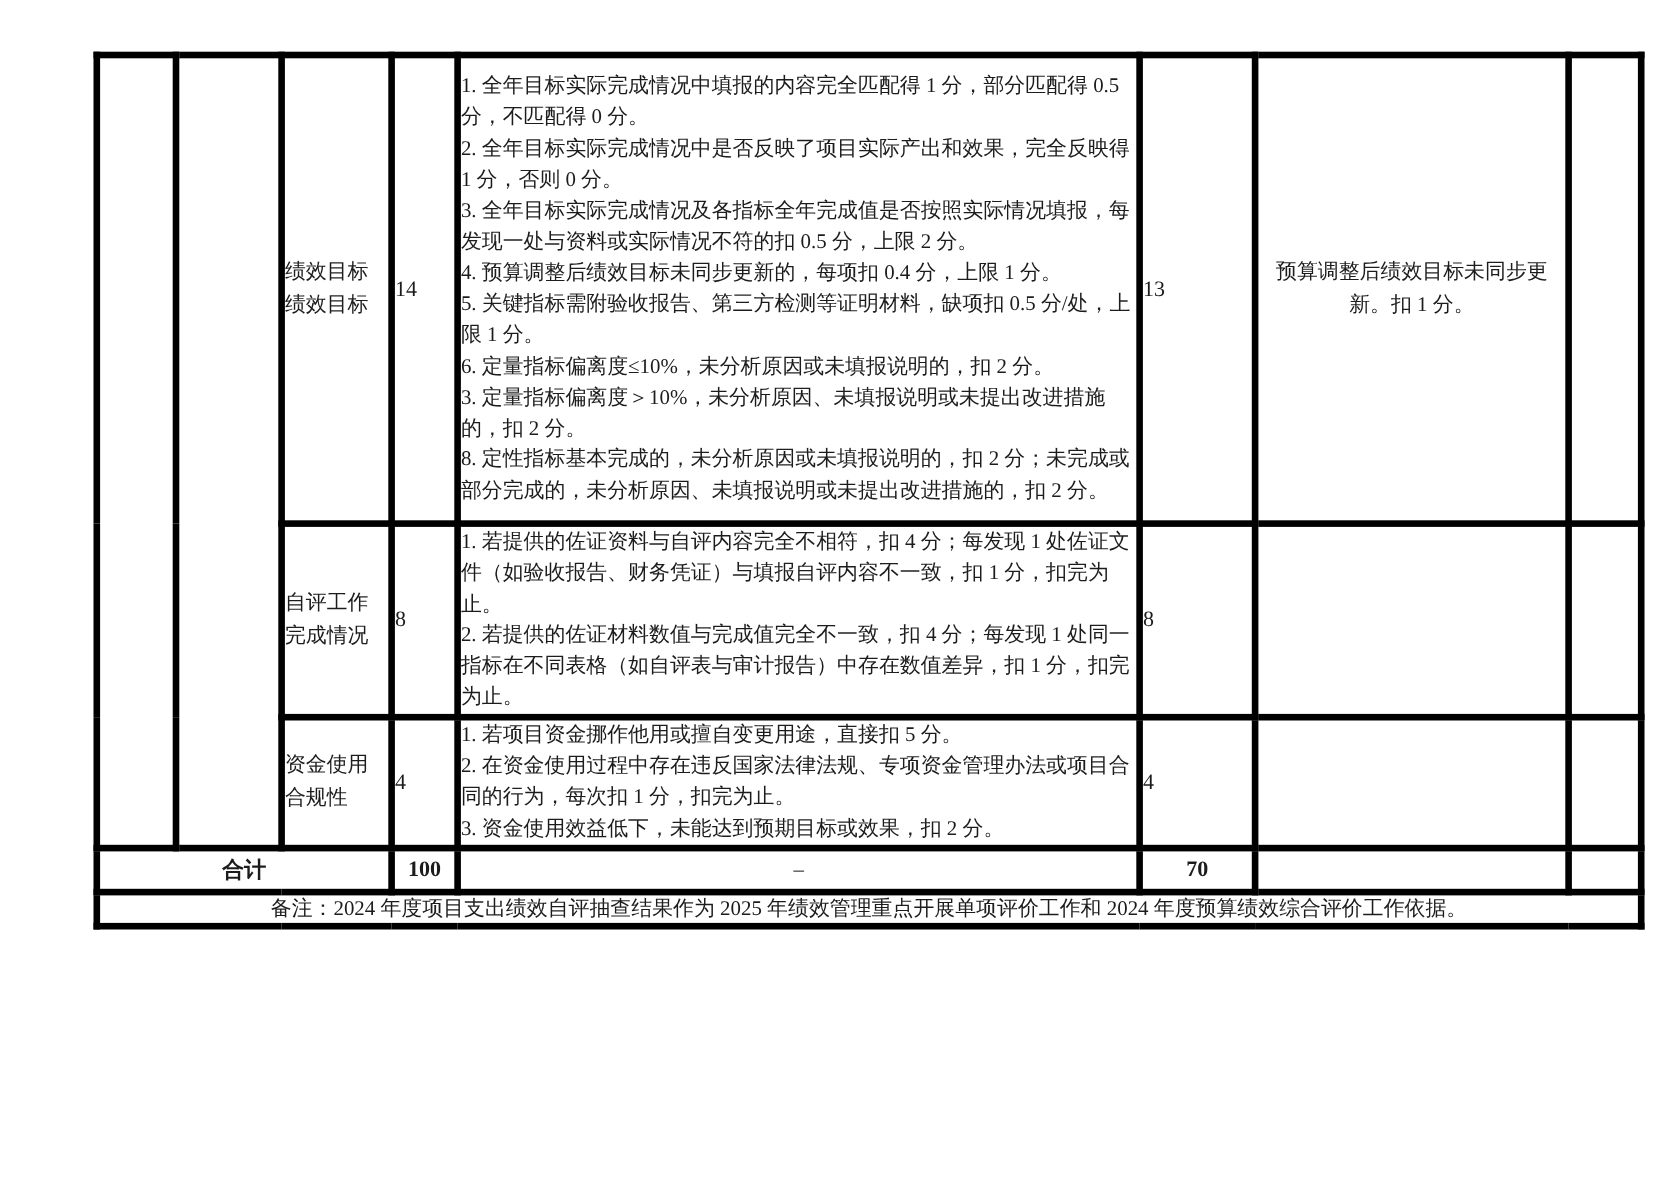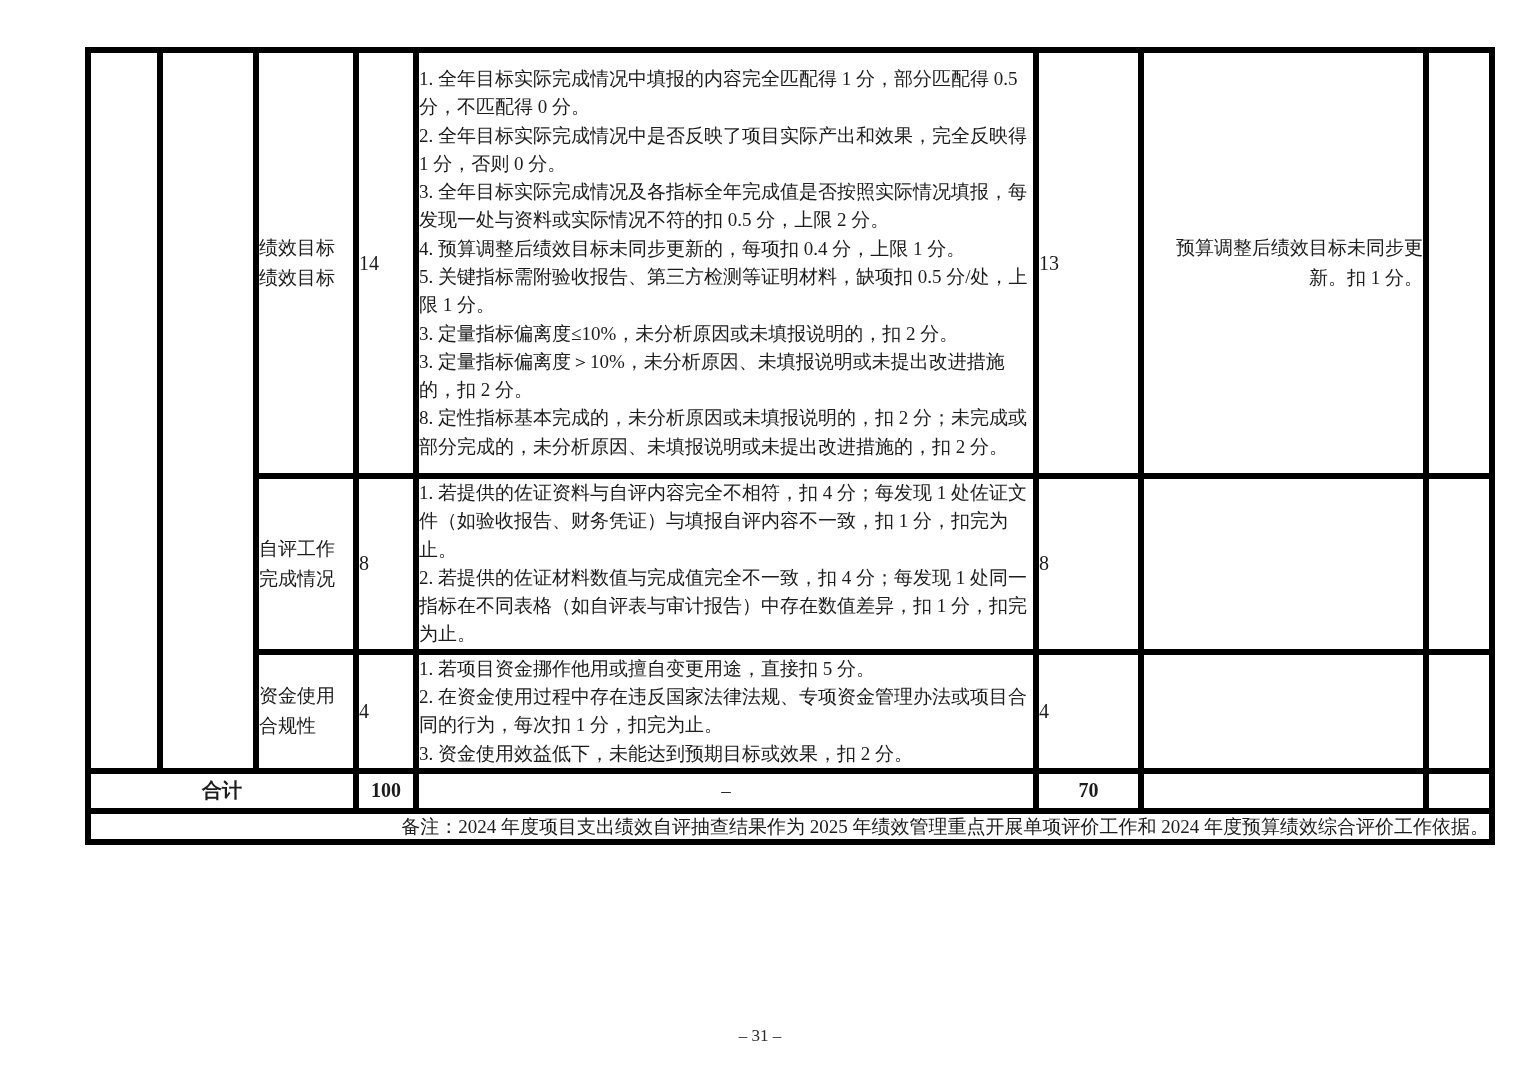--- a/index.html
+++ b/index.html
@@ -49,36 +49,36 @@
     padding: 3px 10px 3px 9px;
     font-size: 19px;
     line-height: 28.3px;
     text-align: left;
     vertical-align: middle;
   }
   td.remark-cell {
     padding: 0 14px;
     font-size: 19px;
     line-height: 30px;
-    text-align: right;
+    text-align: center;
   }
   td.total-label-cell, td.total-maxscore-cell, td.total-score-cell {
     text-align: center;
     font-weight: bold;
     font-size: 20px;
   }
   td.total-dash-cell {
     text-align: center;
     font-size: 19px;
   }
   td.note-cell {
     font-size: 19px;
     line-height: 25px;
     padding: 0 8px;
-    text-align: right;
+    text-align: center;
     font-weight: normal;
   }
   .page-number {
     position: absolute;
     left: 0;
     right: 0;
     top: 1026px;
     text-align: center;
     font-size: 17px;
     color: #2a2a2a;
@@ -109,21 +109,21 @@
             <div class="label-line">绩效目标</div>
             <div class="label-line">绩效目标</div>
           </td>
       <td class="maxscore-cell">14</td>
       <td class="criteria-cell">
             <div class="criterion-item">1. 全年目标实际完成情况中填报的内容完全匹配得 1 分，部分匹配得 0.5 分，不匹配得 0 分。</div>
             <div class="criterion-item">2. 全年目标实际完成情况中是否反映了项目实际产出和效果，完全反映得 1 分，否则 0 分。</div>
             <div class="criterion-item">3. 全年目标实际完成情况及各指标全年完成值是否按照实际情况填报，每发现一处与资料或实际情况不符的扣 0.5 分，上限 2 分。</div>
             <div class="criterion-item">4. 预算调整后绩效目标未同步更新的，每项扣 0.4 分，上限 1 分。</div>
             <div class="criterion-item">5. 关键指标需附验收报告、第三方检测等证明材料，缺项扣 0.5 分/处，上限 1 分。</div>
-            <div class="criterion-item">3. 定量指标偏离度≤10%，未分析原因或未填报说明的，扣 2 分。</div>
+            <div class="criterion-item">6. 定量指标偏离度≤10%，未分析原因或未填报说明的，扣 2 分。</div>
             <div class="criterion-item">3. 定量指标偏离度＞10%，未分析原因、未填报说明或未提出改进措施的，扣 2 分。</div>
             <div class="criterion-item">8. 定性指标基本完成的，未分析原因或未填报说明的，扣 2 分；未完成或部分完成的，未分析原因、未填报说明或未提出改进措施的，扣 2 分。</div>
           </td>
       <td class="score-cell">13</td>
       <td class="remark-cell">预算调整后绩效目标未同步更新。扣 1 分。</td>
       <td></td>
     </tr>
 
     <tr class="r2">
       <td class="label-cell">
@@ -164,15 +164,14 @@
       <td></td>
       <td></td>
     </tr>
 
     <tr class="r5">
       <td colspan="8" class="note-cell">备注：2024 年度项目支出绩效自评抽查结果作为 2025 年绩效管理重点开展单项评价工作和 2024 年度预算绩效综合评价工作依据。</td>
     </tr>
   </tbody>
     </table>
 
-  <div class="page-number">– 31 –</div>
 
 </div>
 
 </body></html>

